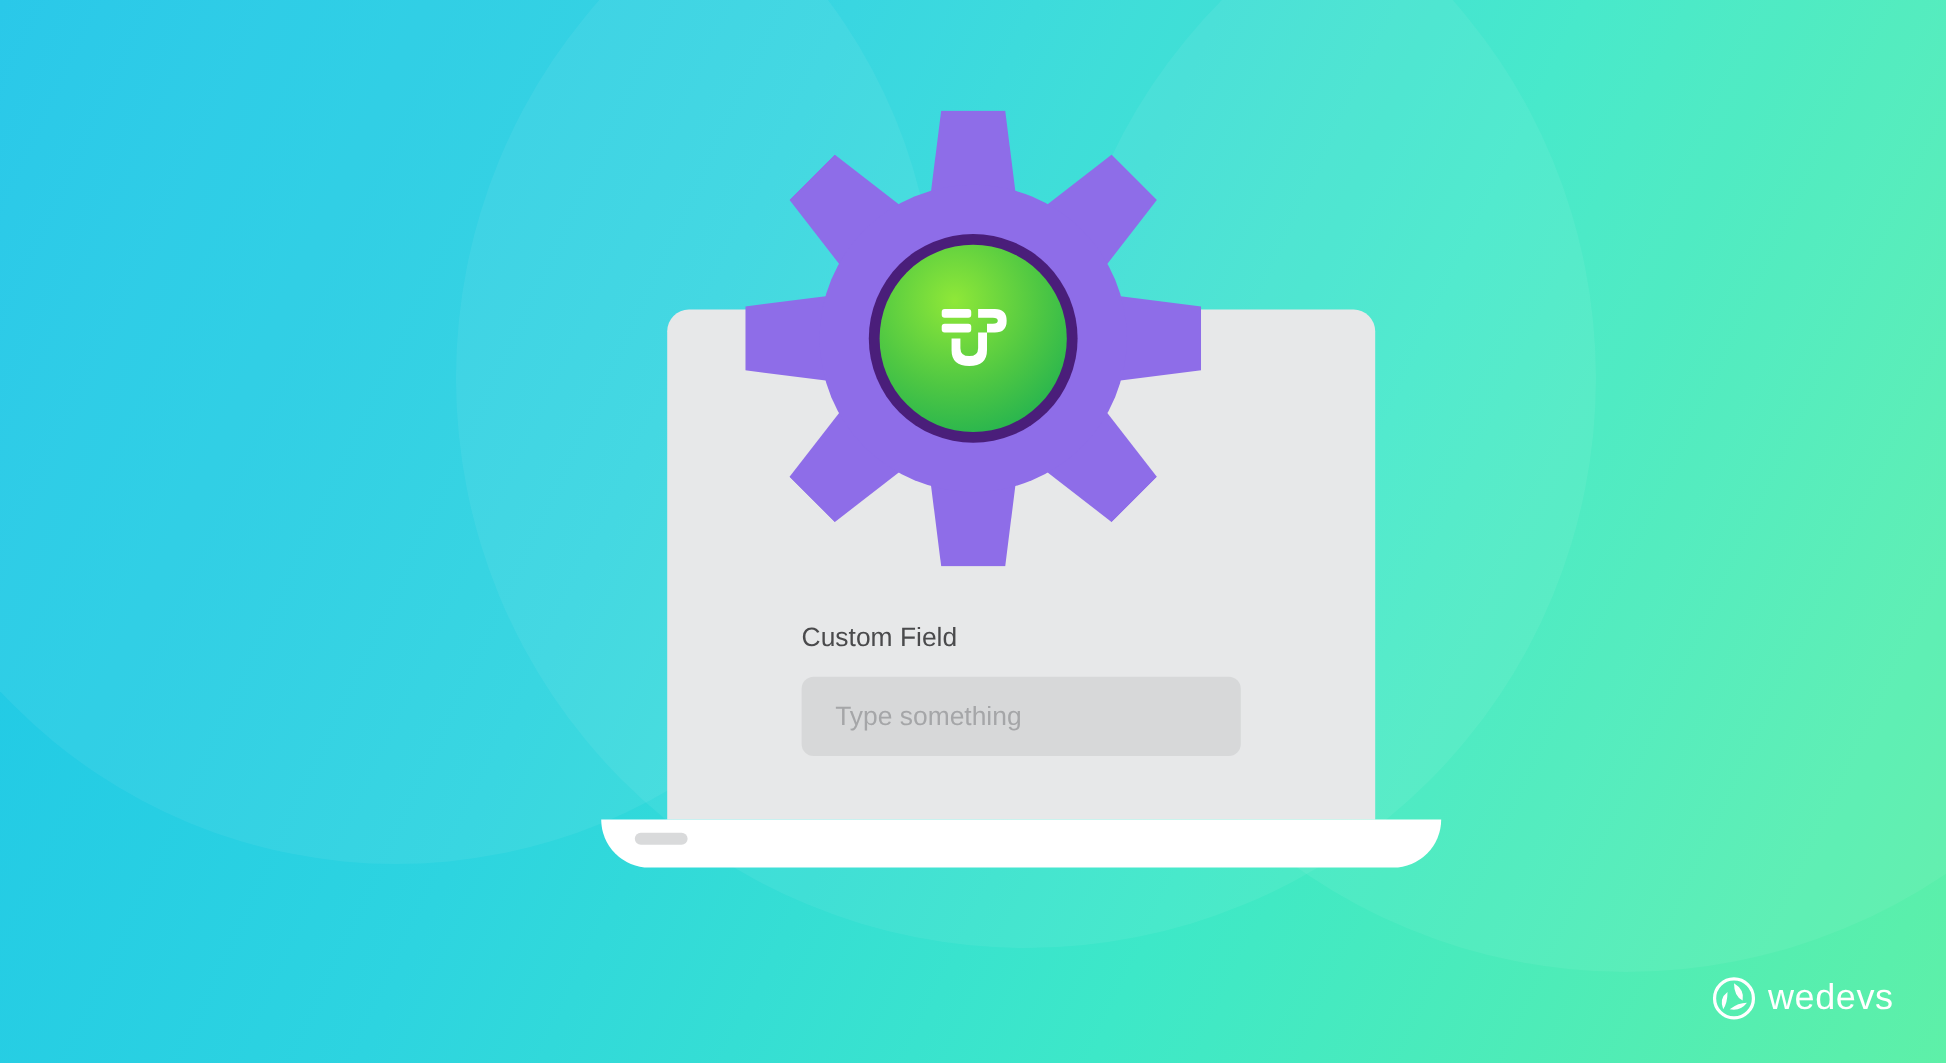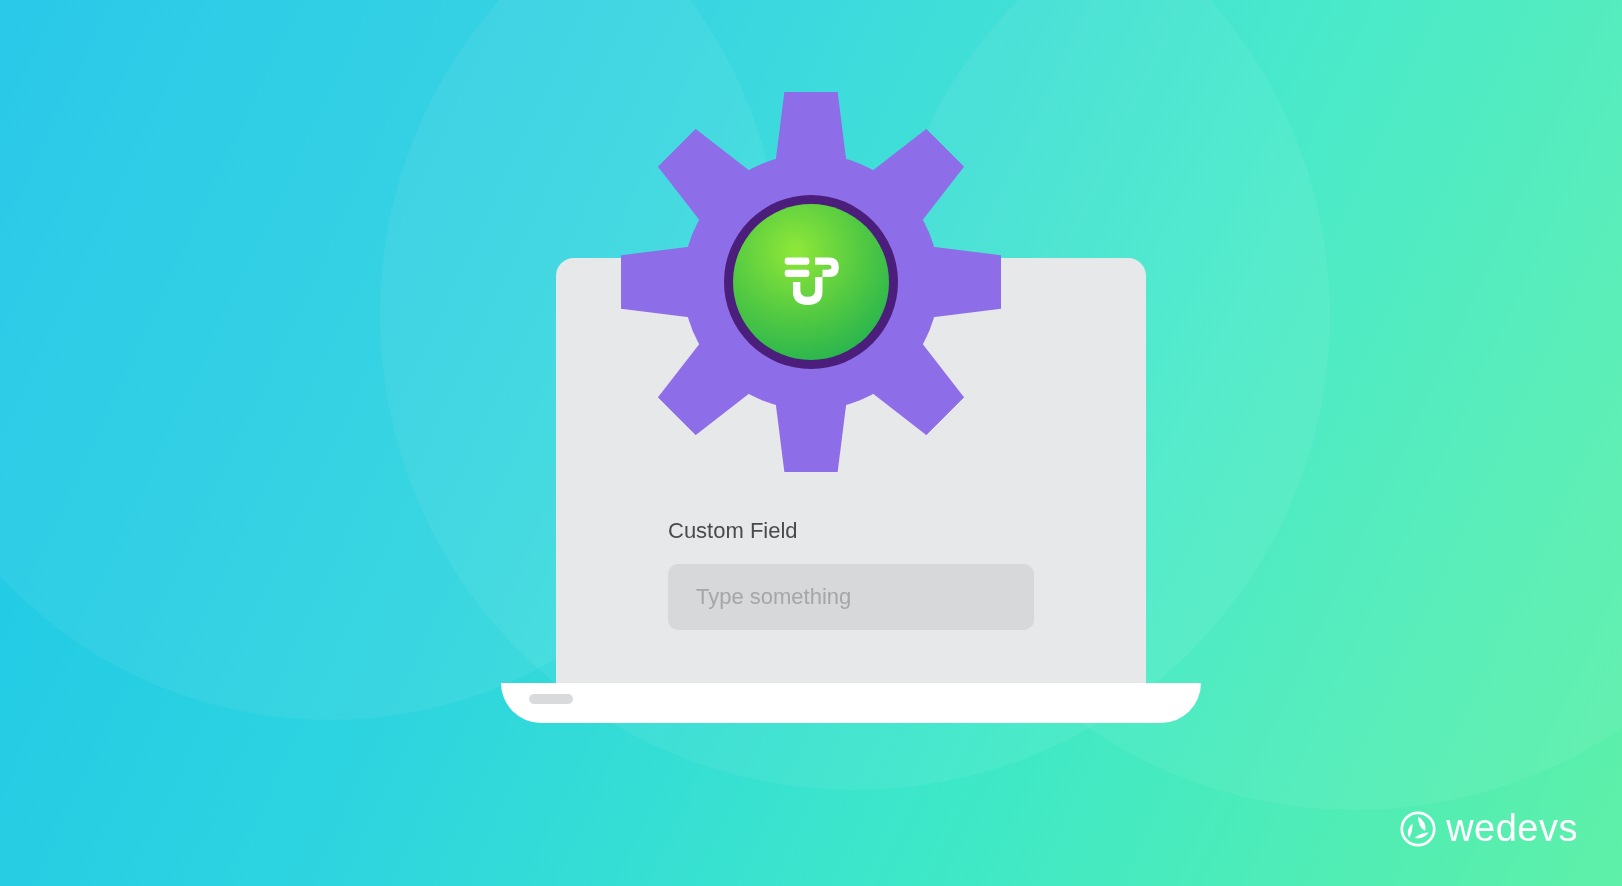--- a/index.html
+++ b/index.html
@@ -150,21 +150,21 @@
       display: flex;
       align-items: center;
       gap: 10px;
     }
     .brand-logo {
       width: 36px;
       height: 36px;
     }
     .brand-text {
       color: #fff;
-      font-size: 38px;
+      font-size: 30px;
       font-weight: 500;
       letter-spacing: 0.5px;
     }
   </style>
 </head>
 <body>
 
 <div class="bg-circle c1"></div>
 <div class="bg-circle c2"></div>
 <div class="bg-circle c3"></div>

